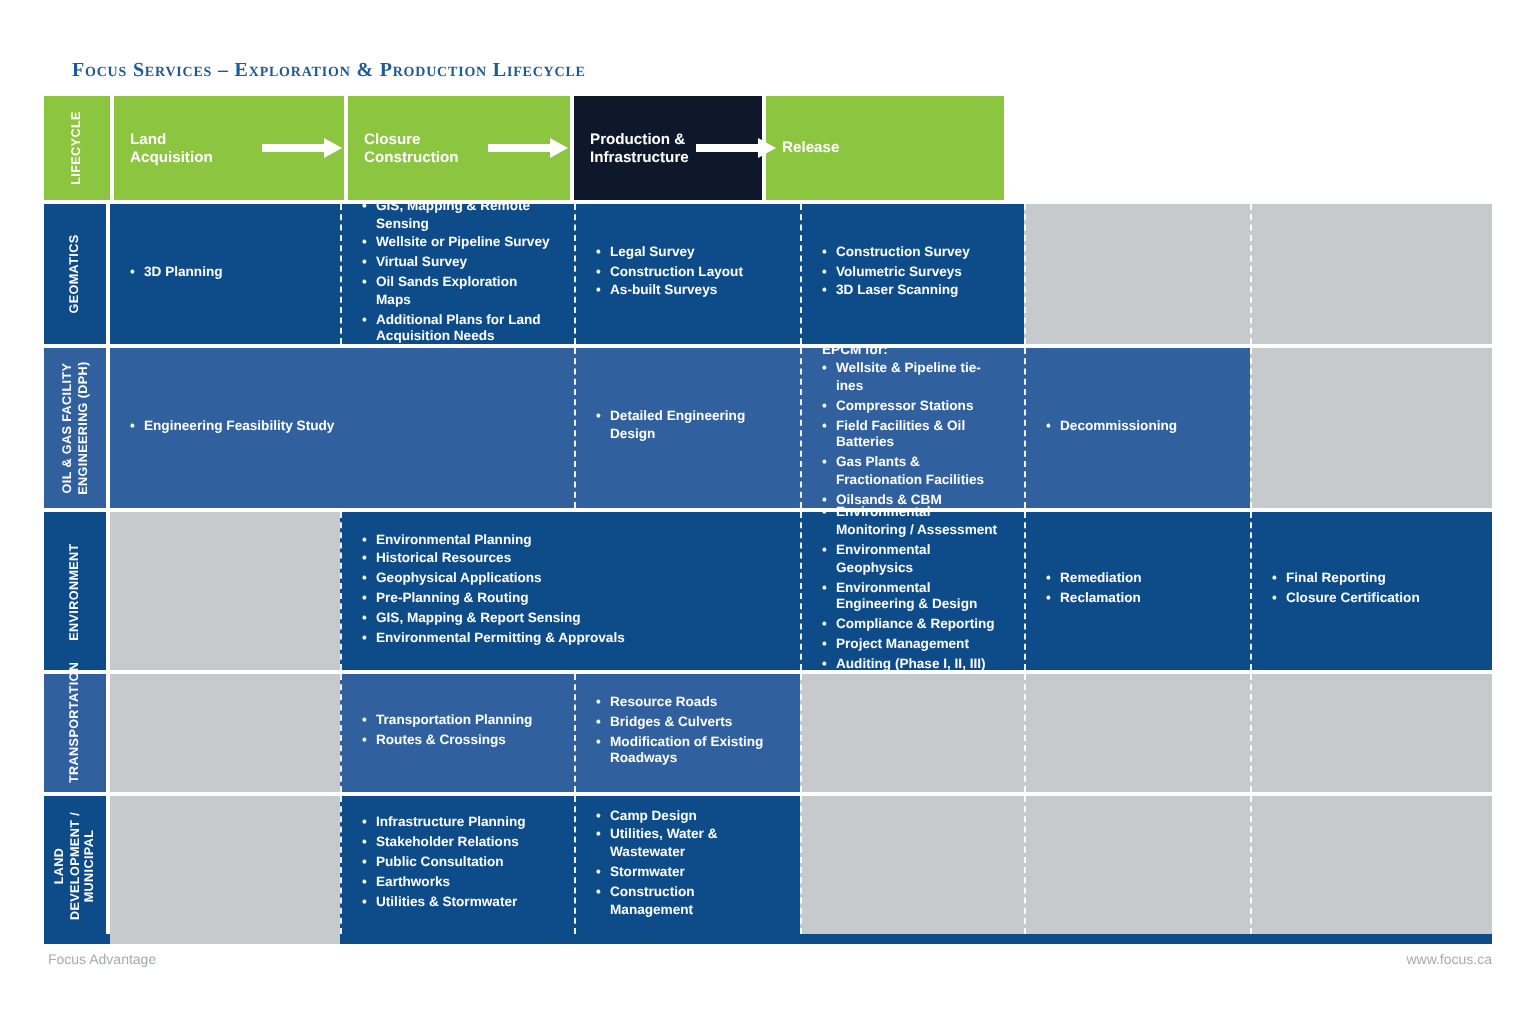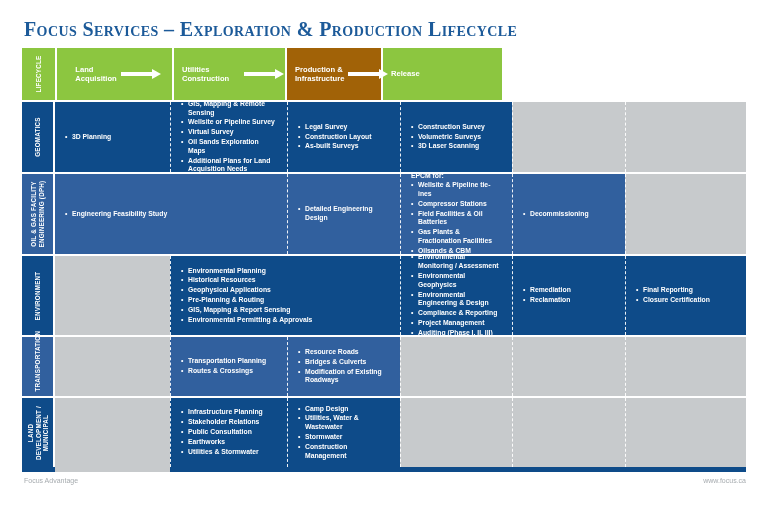--- a/index.html
+++ b/index.html
@@ -1,18 +1,18 @@
 <!DOCTYPE html>
 <html><head>
 <meta charset="utf-8">
 <style>
   html,body{margin:0;padding:0;background:#fff;}
   body{width:768px;height:512px;overflow:hidden;font-family:"Liberation Sans",sans-serif;position:relative;}
-  .title{position:absolute;left:24px;top:18px;margin:0;font-family:"Liberation Serif",serif;
-         font-variant-caps:small-caps;font-weight:bold;font-size:20px;letter-spacing:.4px;color:#1c5a99;}
+  .title{position:absolute;left:24px;top:18px;margin:12px;font-family:"Liberation Serif",serif;
+         font-variant-caps:small-caps;font-weight:bold;font-size:10px;letter-spacing:.4px;color:#1c5a99;}
   .table{position:absolute;left:22px;top:48px;width:724px;}
   .hrow{display:flex;height:52px;}
   .hcell{box-sizing:border-box;height:100%;display:flex;align-items:center;justify-content:space-between;
          padding:0 9px 0 8px;color:#fff;}
   .hcell + .hcell{border-left:2px solid #fff;}
   .hlabel{font-size:7.6px;font-weight:bold;line-height:1.25;white-space:pre-line;}
   .lifecycle{width:33px;position:relative;padding:0;}
   .arrow{position:relative;width:32px;height:3.5px;background:#fff;flex:none;margin-left:4px;}
   .arrow::after{content:"";position:absolute;right:-8px;top:50%;transform:translateY(-50%);
                 border-left:9px solid #fff;border-top:5.5px solid transparent;border-bottom:5.5px solid transparent;}
@@ -35,31 +35,31 @@
 <body>
 
 <h1 class="title" style="color: rgb(28, 90, 153);">Focus Services – Exploration &amp; Production Lifecycle</h1>
 
 <div class="table">
   <div class="hrow">
     <div class="hcell lifecycle" style="background: rgb(140, 198, 64);">
       <span class="vtext">LIFECYCLE</span>
     </div>
 
-      <div class="hcell" style="width: 117px; background: rgb(140, 198, 64); justify-content: center;">
+      <div class="hcell" style="width: 117px; background: rgb(140, 198, 64);">
         <span class="hlabel">Land
 Acquisition</span>
         <span class="arrow"></span>
       </div>
       <div class="hcell" style="width: 113px; background: rgb(140, 198, 64);">
-        <span class="hlabel">Utilities
+        <span class="hlabel">Closure
 Construction</span>
         <span class="arrow"></span>
       </div>
-      <div class="hcell" style="width: 96px; background: #a16207;">
+      <div class="hcell" style="width: 96px; background: #0f172a;">
         <span class="hlabel">Production &amp;
 Infrastructure</span>
         <span class="arrow"></span>
       </div>
       <div class="hcell" style="width: 121px; background: rgb(140, 198, 64);">
         <span class="hlabel">Release</span>
       </div>
     </div>
   <div id="rows">
       <div class="row" style="height: 72px;">

